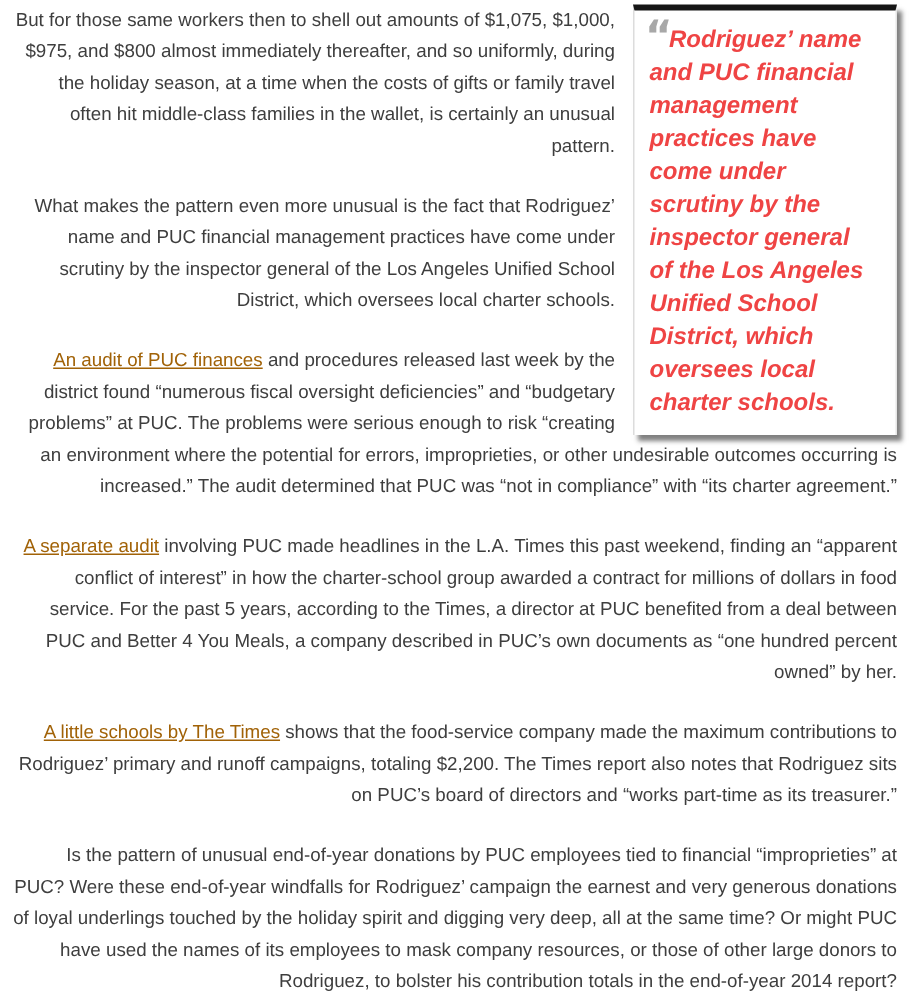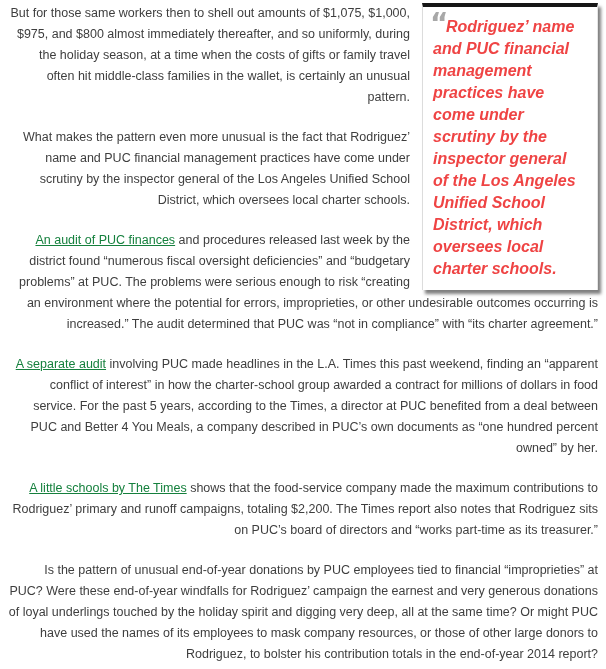--- a/index.html
+++ b/index.html
@@ -11,21 +11,21 @@
     padding: 3px 8px 0 8px;
     background: #ffffff;
     font-family: "Liberation Sans", sans-serif;
     font-size: 12.5px;
     line-height: 21px;
     color: #3e3e3e;
     overflow: hidden;
   }
   .para { margin: 0 0 19px 0; text-align: right; }
   .inline-link {
-    color: #15803d;
+    color: #a16207;
     text-decoration: underline;
     cursor: pointer;
   }
   .pullquote {
     float: right;
     width: 176px;
     box-sizing: border-box;
     margin: 0 0 0 12px;
     padding: 9px 8px 10px 10px;
     background: #ffffff;

